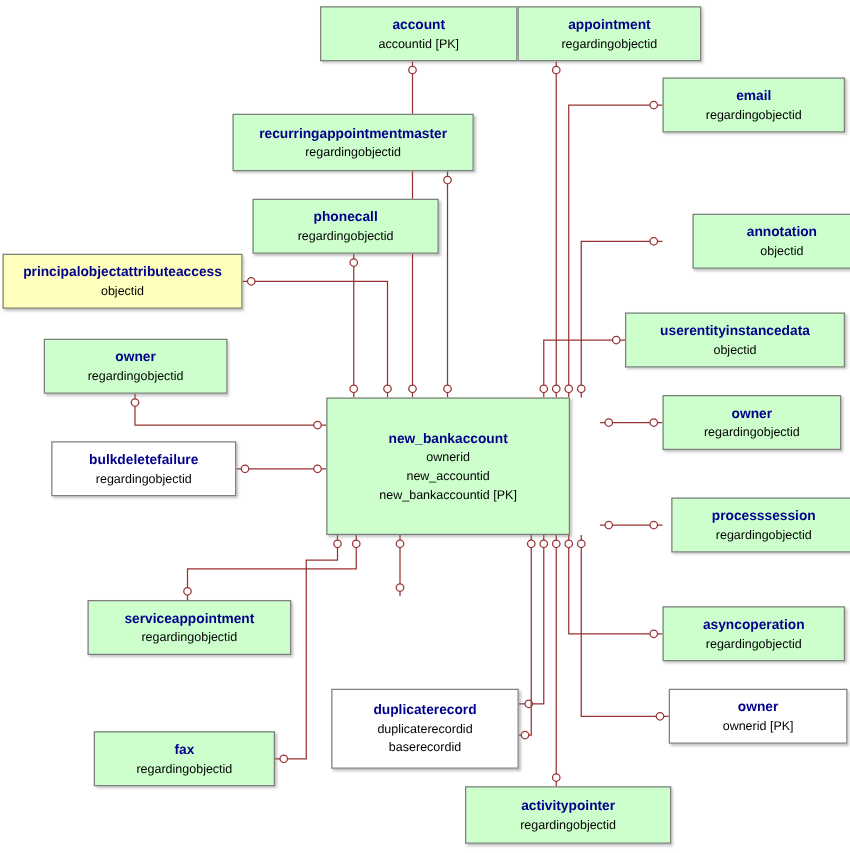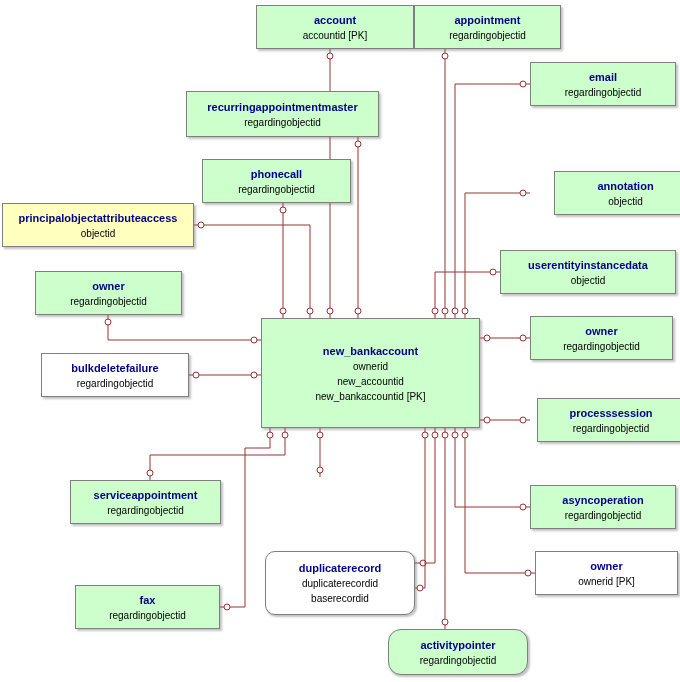--- a/index.html
+++ b/index.html
@@ -181,62 +181,62 @@
   <div class="entity green" style="left:35px;top:271px;width:147px;height:44px;">
     <div class="entity-title">owner</div>
     <div class="entity-attr">regardingobjectid</div>
   </div>
 
   <div class="entity green" style="left:530px;top:316px;width:143px;height:44px;">
     <div class="entity-title">owner</div>
     <div class="entity-attr">regardingobjectid</div>
   </div>
 
-  <div class="entity green" style="left:261px;top:318px;width:219px;height:110px;">
+  <div class="entity green" style="left:261px;top:318px;width:195px;height:110px;">
     <div class="entity-title">new_bankaccount</div>
     <div class="entity-attr">ownerid</div>
     <div class="entity-attr">new_accountid</div>
     <div class="entity-attr">new_bankaccountid  [PK]</div>
   </div>
 
   <div class="entity white" style="left:41px;top:353px;width:148px;height:44px;">
     <div class="entity-title">bulkdeletefailure</div>
     <div class="entity-attr">regardingobjectid</div>
   </div>
 
   <div class="entity green" style="left:537px;top:398px;width:148px;height:44px;">
     <div class="entity-title">processsession</div>
     <div class="entity-attr">regardingobjectid</div>
   </div>
 
-  <div class="entity green" style="left:70px;top:480px;width:151px;height:44px;">
+  <div class="entity green" style="left:70px;top:480px;width:163px;height:44px;">
     <div class="entity-title">serviceappointment</div>
     <div class="entity-attr">regardingobjectid</div>
   </div>
 
 
   <div class="entity green" style="left:530px;top:485px;width:146px;height:44px;">
     <div class="entity-title">asyncoperation</div>
     <div class="entity-attr">regardingobjectid</div>
   </div>
 
-  <div class="entity white" style="left:265px;top:551px;width:150px;height:64px;border-radius:10px;">
+  <div class="entity white" style="left:265px;top:551px;width:150px;height:64px;">
     <div class="entity-title">duplicaterecord</div>
     <div class="entity-attr">duplicaterecordid</div>
     <div class="entity-attr">baserecordid</div>
   </div>
 
   <div class="entity white" style="left:535px;top:551px;width:143px;height:44px;">
     <div class="entity-title">owner</div>
     <div class="entity-attr">ownerid  [PK]</div>
   </div>
 
   <div class="entity green" style="left:75px;top:585px;width:145px;height:44px;">
     <div class="entity-title">fax</div>
     <div class="entity-attr">regardingobjectid</div>
   </div>
 
-  <div class="entity green" style="left:388px;top:629px;width:140px;height:46px;border-radius:13px;">
+  <div class="entity green" style="left:372px;top:629px;width:165px;height:46px;">
     <div class="entity-title">activitypointer</div>
     <div class="entity-attr">regardingobjectid</div>
   </div>
 
 </div>
 
 </body></html>

